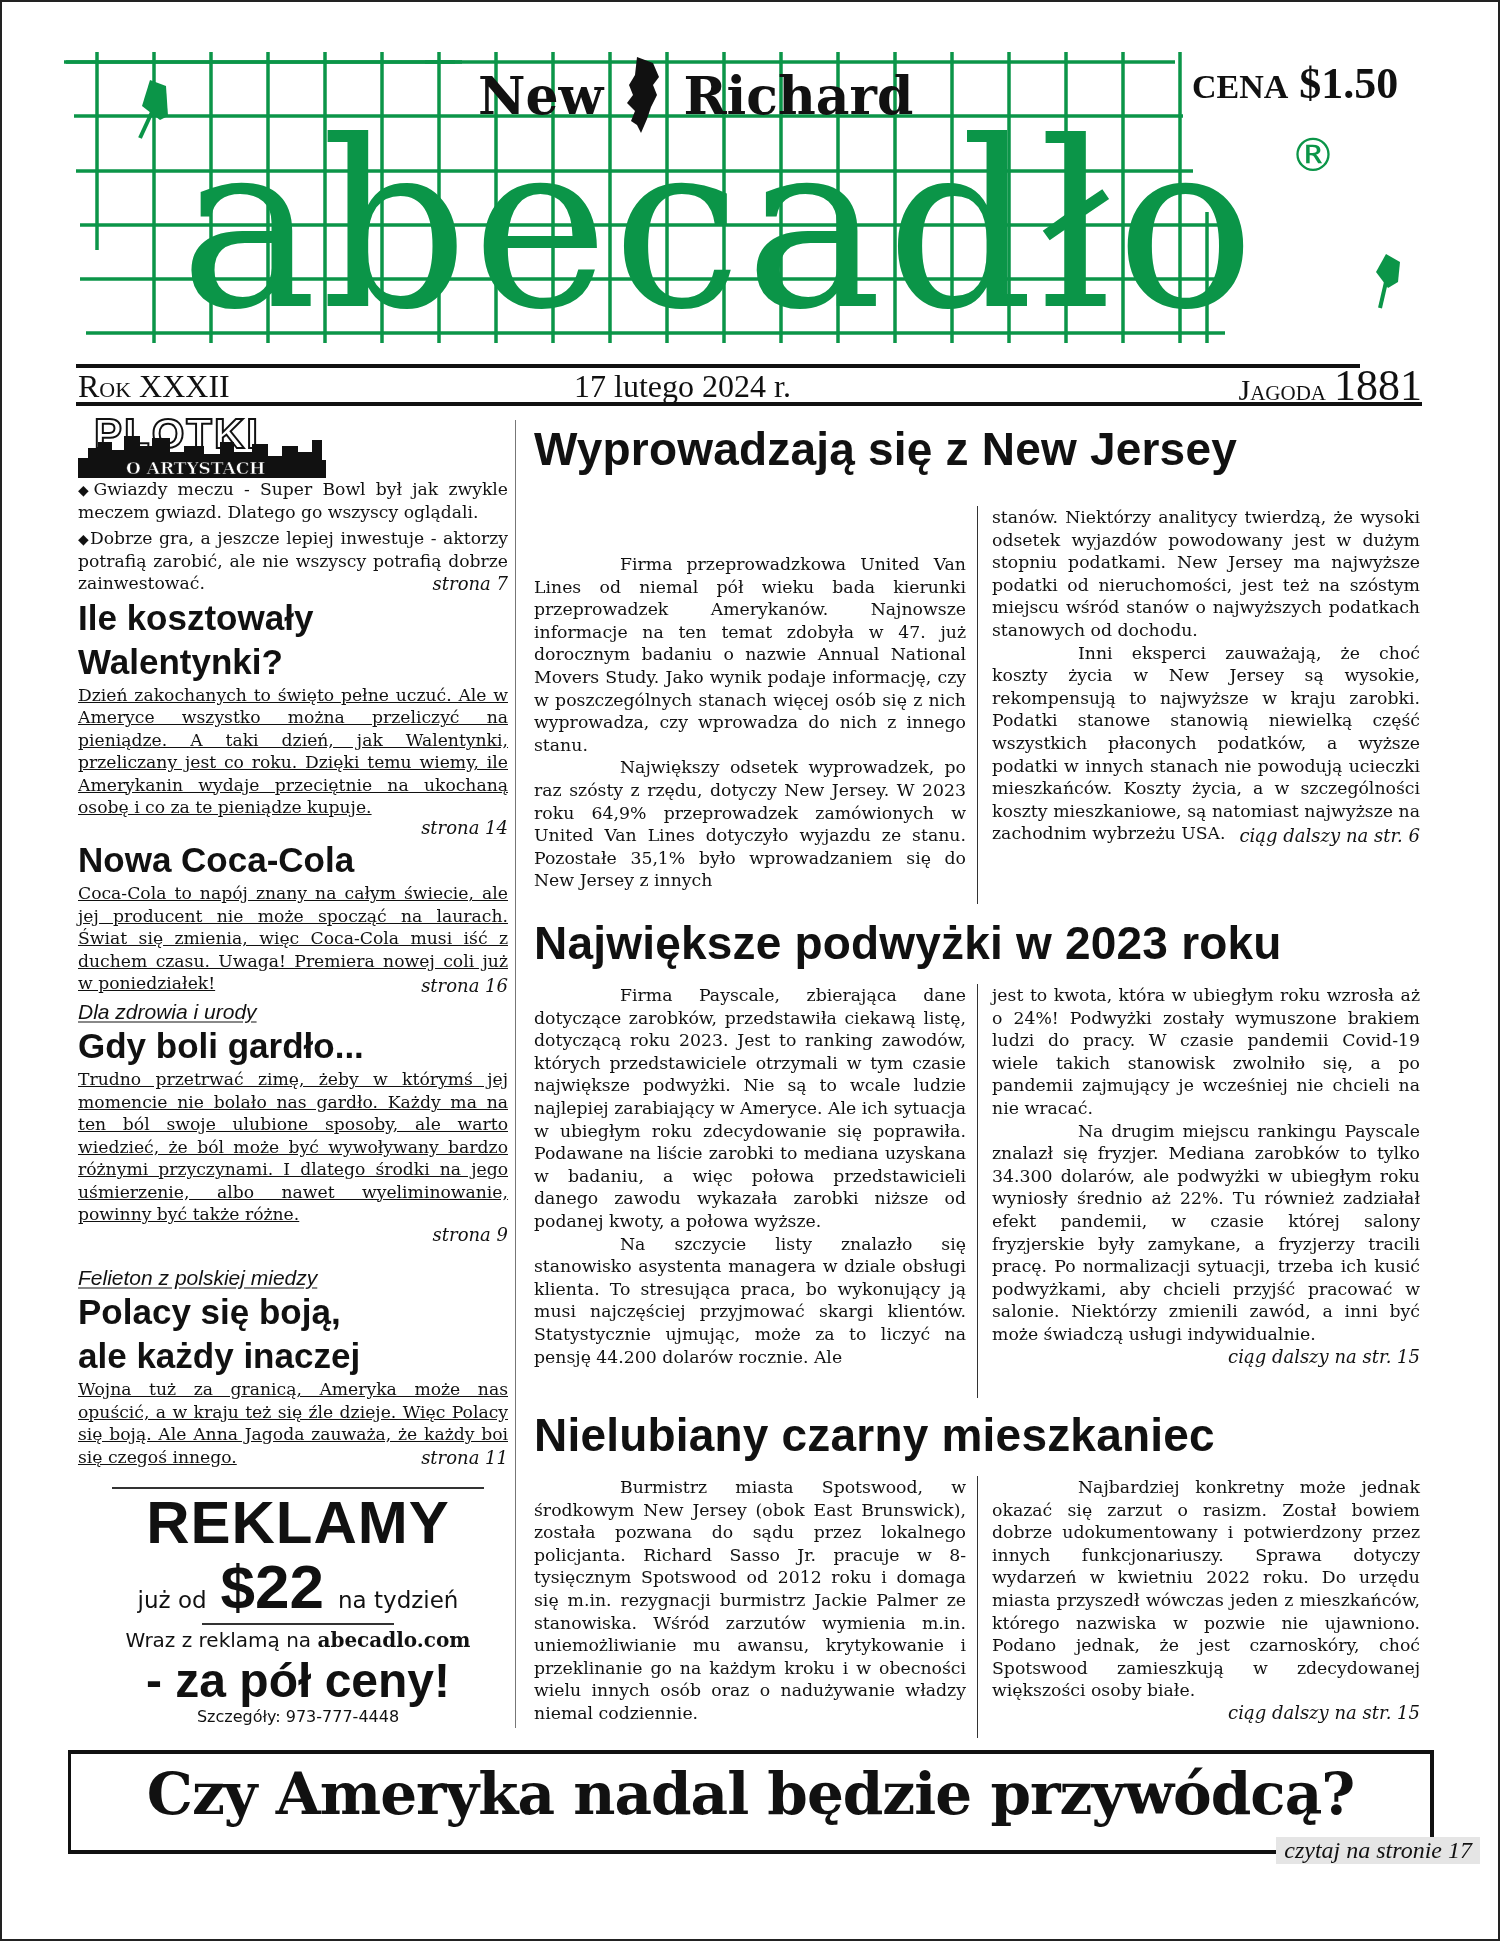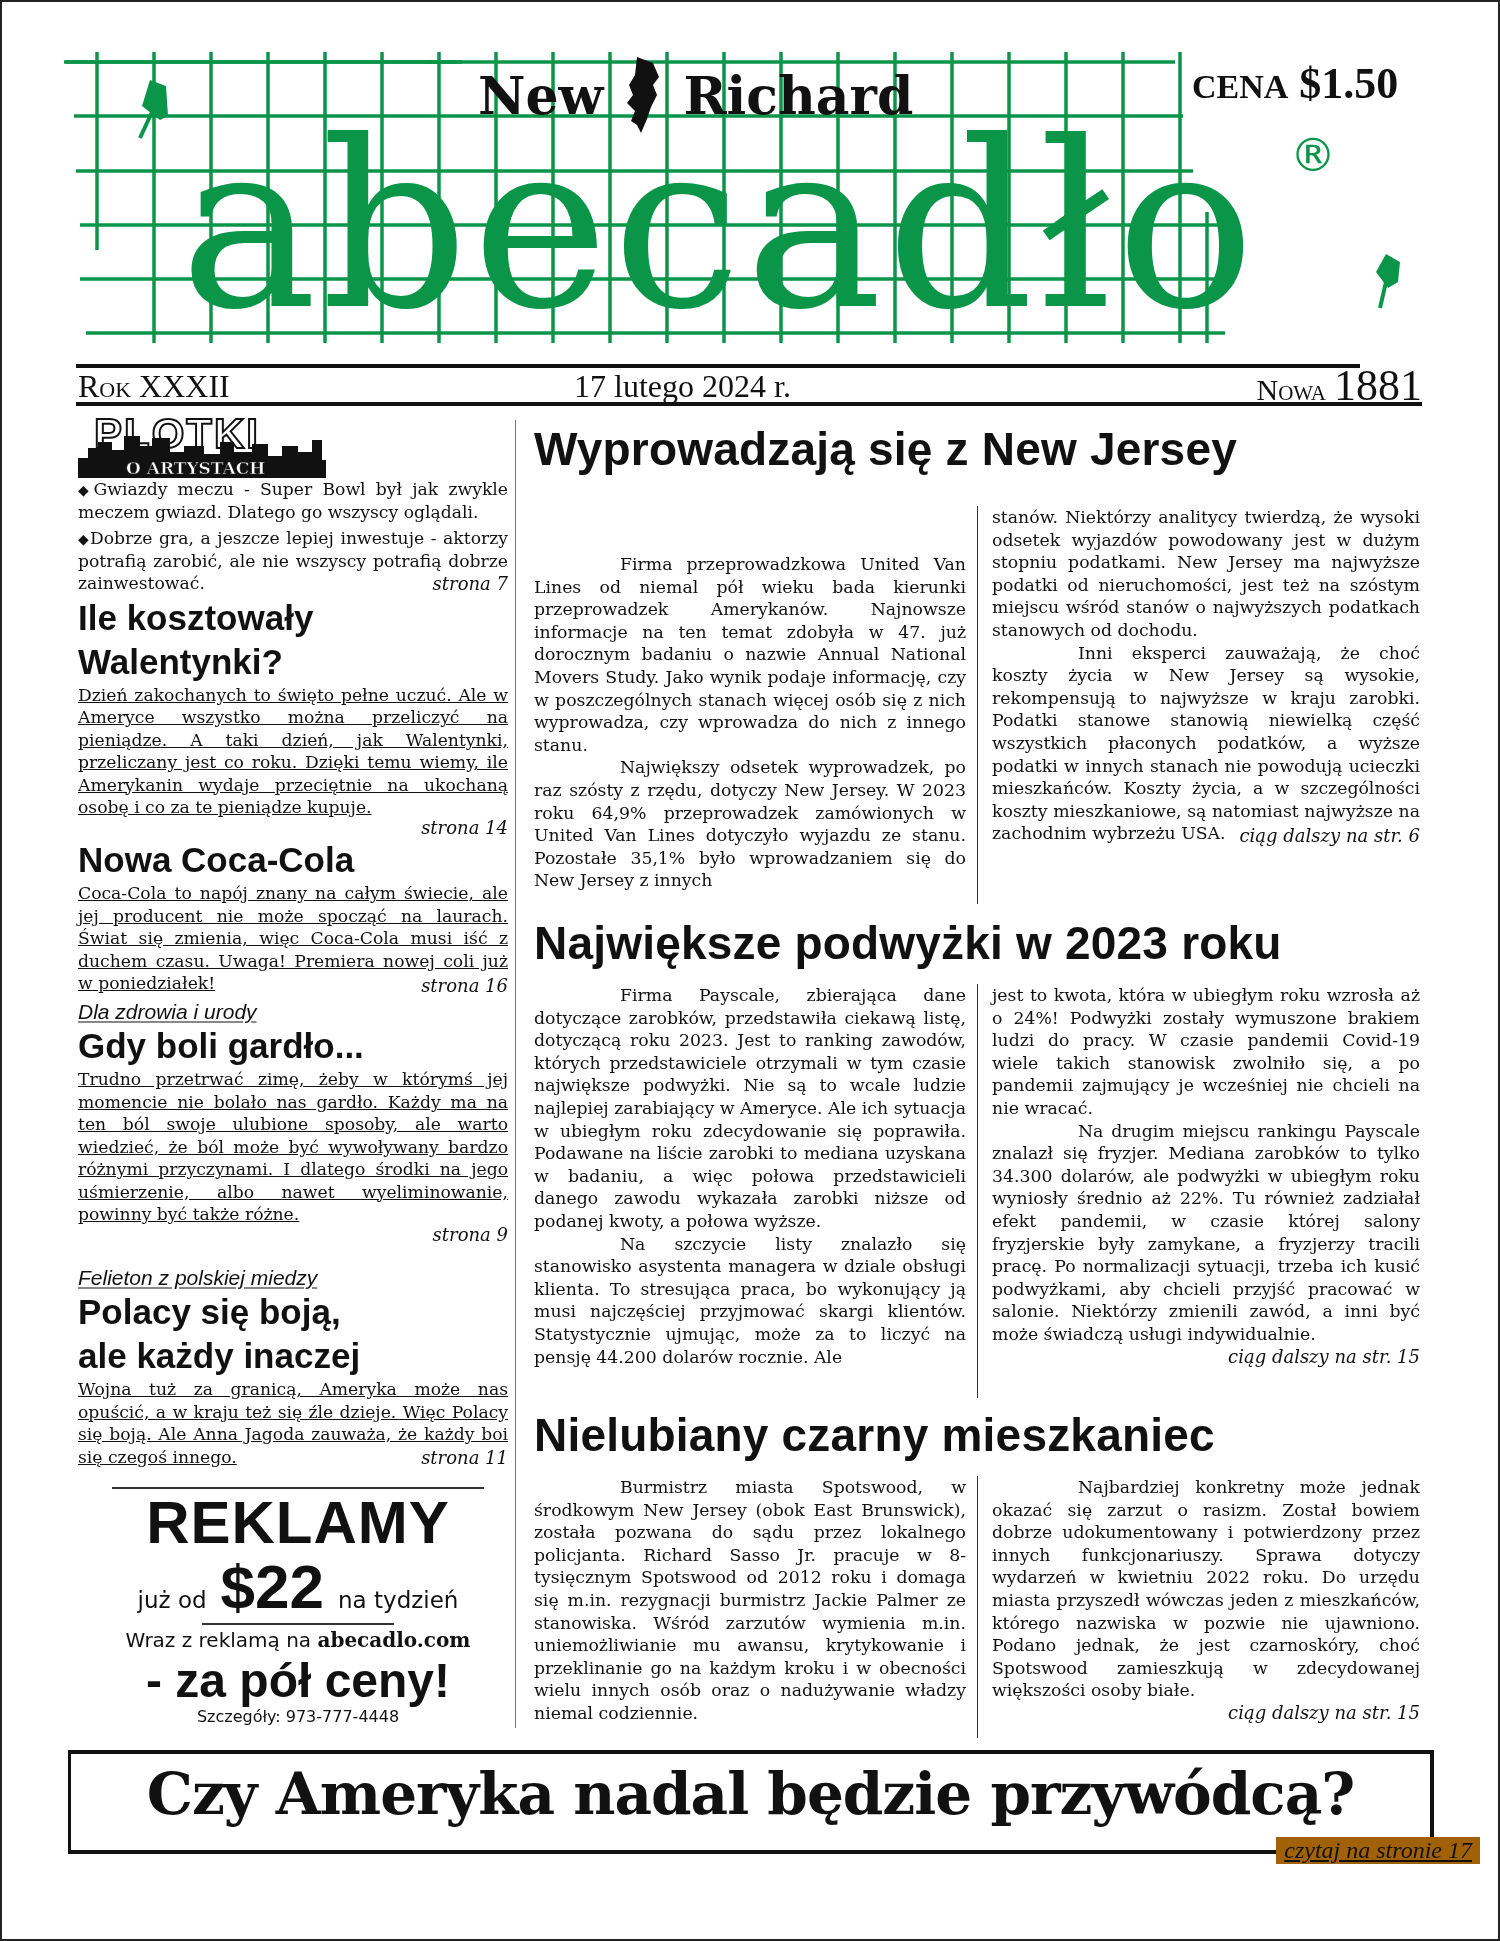--- a/index.html
+++ b/index.html
@@ -55,21 +55,21 @@
   .vrule-main { position: absolute; left: 515px; top: 420px; width: 1px; height: 1308px; background: #777; }
   .mhead { position: absolute; left: 534px; font-family: "Liberation Sans", sans-serif; font-weight: bold; font-size: 46px; line-height: 58px; white-space: nowrap; letter-spacing: 0.2px; }
   .mcol { position: absolute; font-family: "DejaVu Serif", serif; font-size: 17.3px; line-height: 22.6px; text-align: justify; hyphens: manual; }
   .mcol p { text-indent: 86px; }
   .mcol p.noind { text-indent: 0; }
   .cont { font-family: "DejaVu Serif", serif; font-style: italic; font-size: 18px; text-align: right; line-height: 22px; }
 
   
   .banner { position: absolute; left: 68px; top: 1750px; width: 1366px; height: 104px; border: 4px solid #111; border-width: 4px 4px 4px 3px; }
   .banner-title { position: absolute; left: 0; top: 6px; width: 100%; text-align: center; font-family: "DejaVu Serif", serif; font-weight: bold; font-size: 58px; letter-spacing: -1px; }
-  .banner-ref { position: absolute; right: 20px; top: 1837px; background: #a16207; padding: 0 8px; font-family: "Liberation Serif", serif; font-style: italic; font-size: 24px; text-decoration: underline; }
+  .banner-ref { position: absolute; right: 20px; top: 1837px; background: #e5e5e5; padding: 0 8px; font-family: "Liberation Serif", serif; font-style: italic; font-size: 24px; }
 </style>
 </head>
 <body>
 
 <div class="frame"></div>
 
 <div class="masthead">
   <svg class="grid-svg" width="1500" height="370" viewBox="0 0 1500 370">
     <g stroke="#0b9548" stroke-width="3.5" fill="none">
       <line x1="64" y1="62" x2="455" y2="62"></line>
@@ -130,21 +130,21 @@
 
   <div class="logo">abecadło</div>
   <div class="reg">®</div>
 </div>
 
 <div class="rule-top"></div>
 <div class="issue-row">
   <span class="rok">Rok XXXII</span>
   <span class="date">17 lutego 2024 r.</span>
   <span class="numer">
-    <span class="lbl">Nowa</span>
+    <span class="lbl">Jagoda</span>
     <span class="num">1881</span>
   </span>
 </div>
 <div class="rule-bot"></div>
 
 <div class="leftcol">
   <svg class="plotki-logo" viewBox="0 0 300 64">
     <text x="16" y="34" font-family="Liberation Sans, sans-serif" font-weight="bold" font-size="42" fill="#fff" stroke="#111" stroke-width="2" letter-spacing="2">PLOTKI</text>
     <path d="M0 44 h10 v-10 h10 v-6 h14 v8 h12 v-14 h16 v10 h12 v-8 h18 v14 h14 v-6 h20 v8 h16 v-12 h14 v10 h18 v-8 h16 v12 h14 v-10 h16 v6 h14 v-12 h10 v20 h4 v18 H0 Z" fill="#111"></path>
     <text x="48" y="60" font-family="DejaVu Serif, serif" font-weight="bold" font-size="17" fill="#fff" stroke="#111" stroke-width="0.6">O ARTYSTACH</text>

